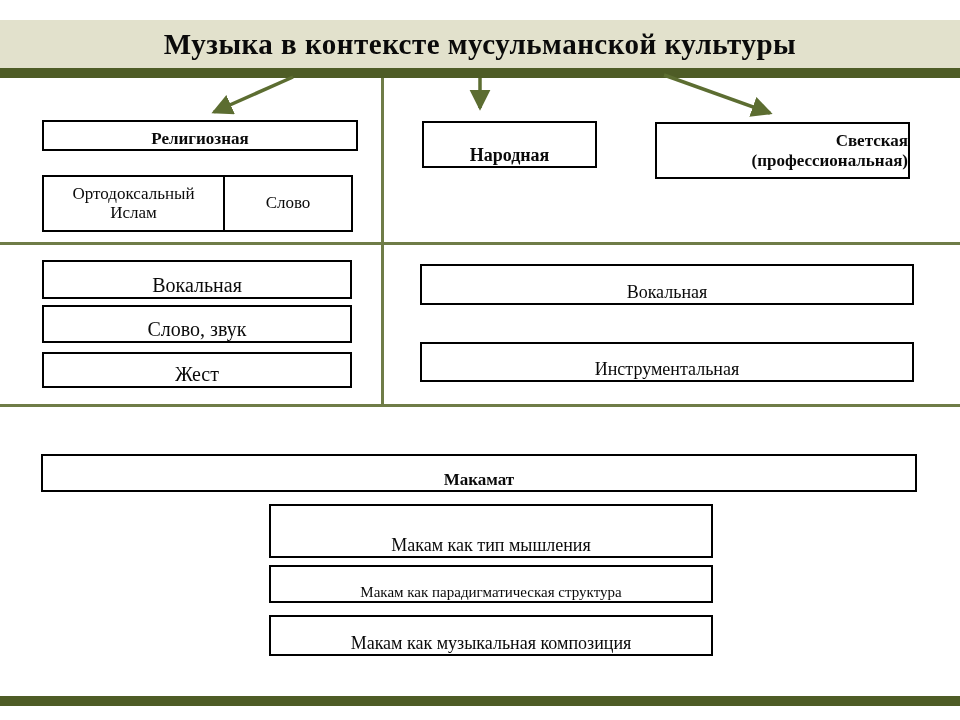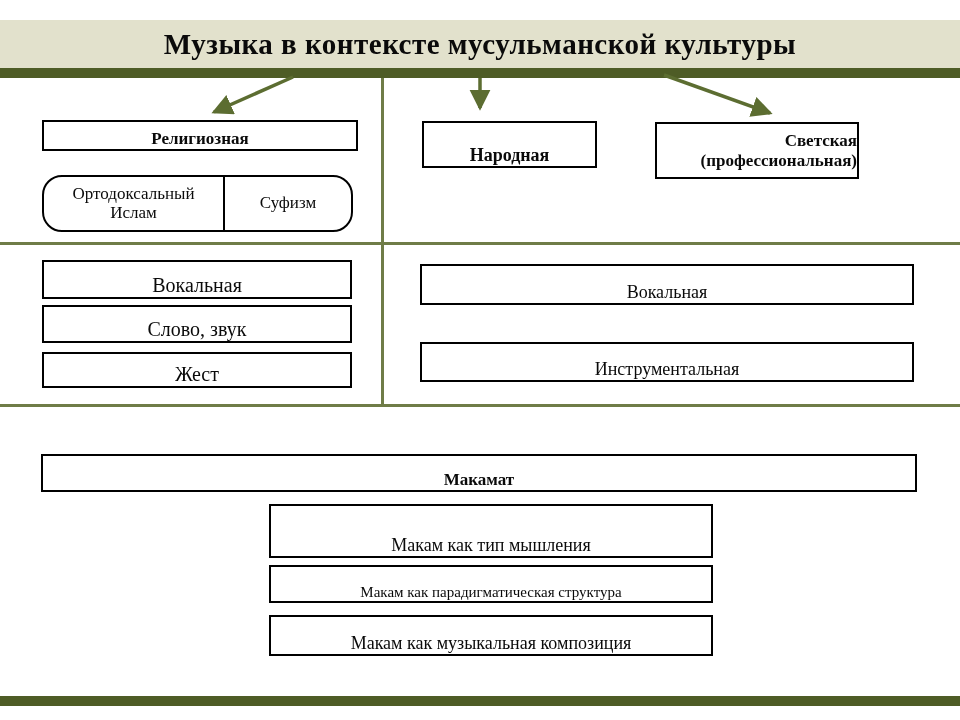--- a/index.html
+++ b/index.html
@@ -24,22 +24,22 @@
   .rule.v{left:381px;top:78px;width:3px;height:329px;}
   .box{
     position:absolute;background:var(--box-bg,#fff);
     border:2px solid var(--border,#000);
     display:flex;align-items:flex-end;justify-content:center;
     text-align:center;line-height:1.15;box-sizing:border-box;
   }
   .bold{font-weight:bold;}
   .box.religious{left:42px;top:120px;width:316px;height:31px;font-size:17px;}
   .box.folk{left:422px;top:121px;width:175px;height:47px;font-size:18px;}
-  .box.secular{left:655px;top:122px;width:204px;height:57px;font-size:17px;flex-direction:column;}
-  .box.split{left:42px;top:175px;width:311px;height:57px;padding:0;align-items:stretch;border-radius:20px;}
+  .box.secular{left:655px;top:122px;width:255px;height:57px;font-size:17px;flex-direction:column;}
+  .box.split{left:42px;top:175px;width:311px;height:57px;padding:0;align-items:stretch;}
   .split .cell{display:flex;align-items:center;justify-content:center;text-align:center;font-size:17px;line-height:1.1;}
   .split .cell.orthodox{width:179px;padding:0 8px;box-sizing:border-box;}
   .split .cell.sufism{flex:1;border-left:2px solid var(--border,#000);}
   .box.l-item{left:42px;width:310px;font-size:20px;}
   .box.l1{top:260px;height:39px;}
   .box.l2{top:305px;height:38px;}
   .box.l3{top:352px;height:36px;}
   .box.r-item{left:420px;width:494px;font-size:18px;}
   .box.r1{top:264px;height:41px;}
   .box.r2{top:303px;height:41px;}
@@ -90,21 +90,21 @@
   <div class="box secular bold">
     <span>Светская</span>
     <span>(профессиональная)</span>
   </div>
 
   <div class="box split">
     <div class="cell orthodox">
       <span>Ортодоксальный Ислам</span>
     </div>
     <div class="cell sufism">
-      <span>Суфизм</span>
+      <span>Слово</span>
     </div>
   </div>
 
   <div class="box l-item l1">
     <span>Вокальная</span>
   </div>
   <div class="box l-item l2">
     <span>Слово, звук</span>
   </div>
   <div class="box l-item l3">

